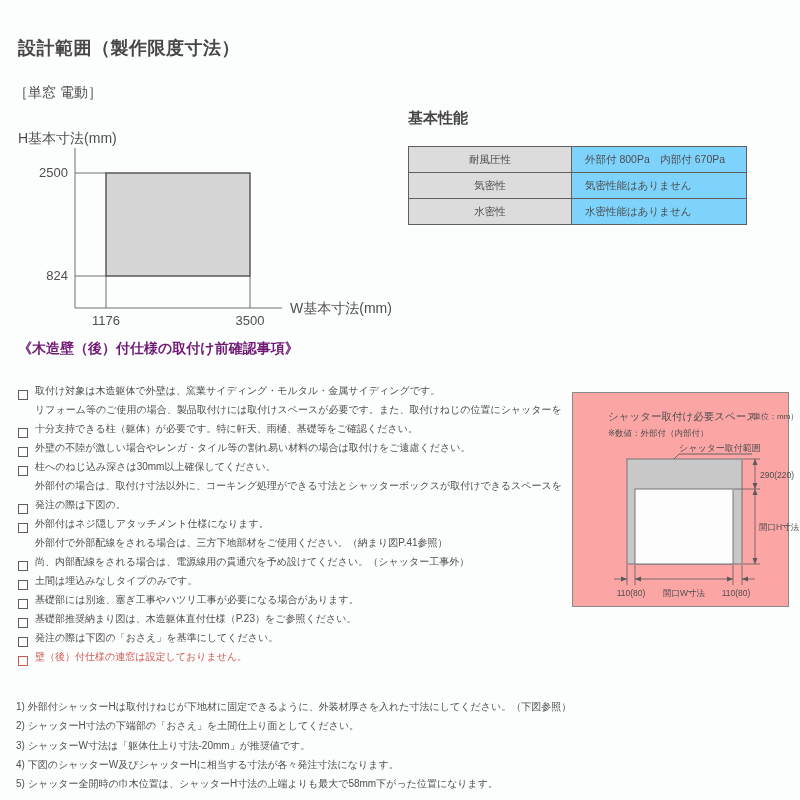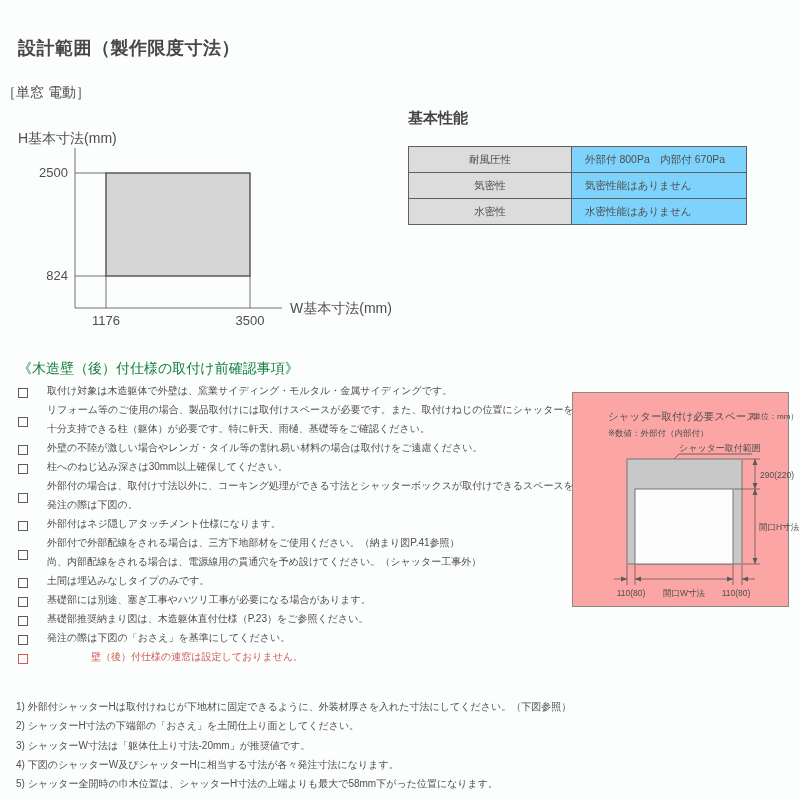--- a/index.html
+++ b/index.html
@@ -4,38 +4,38 @@
 <style>
   html,body{margin:0;padding:0;}
   body{
     width:800px;height:800px;position:relative;overflow:hidden;
     background:#fcfdfd;
     font-family:"Liberation Sans","DejaVu Sans",sans-serif;
     color:#4e4e4e;
   }
   .abs{position:absolute;}
   .page-title{left:18px;top:36px;font-size:18px;font-weight:600;color:#474747;letter-spacing:.5px;}
-  .subtitle{left:2px;top:84px;font-size:14px;color:#4c4c4c;text-align:right;}
+  .subtitle{left:14px;top:84px;font-size:14px;color:#4c4c4c;text-align:right;}
 
   
   .perf-heading{left:408px;top:109px;font-size:15px;font-weight:700;color:#454545;}
   table.perf{left:408px;top:146px;position:absolute;border-collapse:collapse;width:339px;table-layout:fixed;padding-left:36px;}
   table.perf td{border:1px solid #5f5f5f;height:23px;font-size:10.5px;color:#4e4e4e;}
   table.perf td.lbl{width:160px;background:#dcdcdc;text-align:center;}
   table.perf td.val{background:#7dd3fc;padding-left:13px;}
 
   
-  .chk-heading{left:18px;top:360px;font-size:14px;font-weight:400;color:#15803d;}
+  .chk-heading{left:18px;top:340px;font-size:14px;font-weight:700;color:#701a75;}
   .checklist{left:18px;top:381px;width:570px;}
-  .chk-item{display:flex;align-items:center;gap:12px;}
+  .chk-item{display:flex;align-items:flex-end;}
   .chk-box{flex:0 0 auto;width:8px;height:8px;border:1px solid #5d5d5d;margin:5px 7px 0 0;background:#fdfdfd;}
   .chk-text{font-size:10px;line-height:19px;color:#4e4e4e;}
   .chk-text div{white-space:nowrap;}
   .chk-item.red .chk-box{border-color:#cf5a52;}
-  .chk-item.red .chk-text{color:#cf5a52;margin-left:44px;}
+  .chk-item.red .chk-text{color:#cf5a52;}
 
   
   .notes{left:16px;top:697px;width:780px;font-size:10px;line-height:19.3px;color:#4e4e4e;}
   .notes div{white-space:nowrap;}
 
   
   .diagram-box{left:572px;top:392px;width:217px;height:215px;border:1px solid #8a8a8a;background:#fca5a5;box-sizing:border-box;padding-left:24px;}
   svg text{font-family:"Liberation Sans","DejaVu Sans",sans-serif;fill:#4e4e4e;}
 </style>
 </head>

